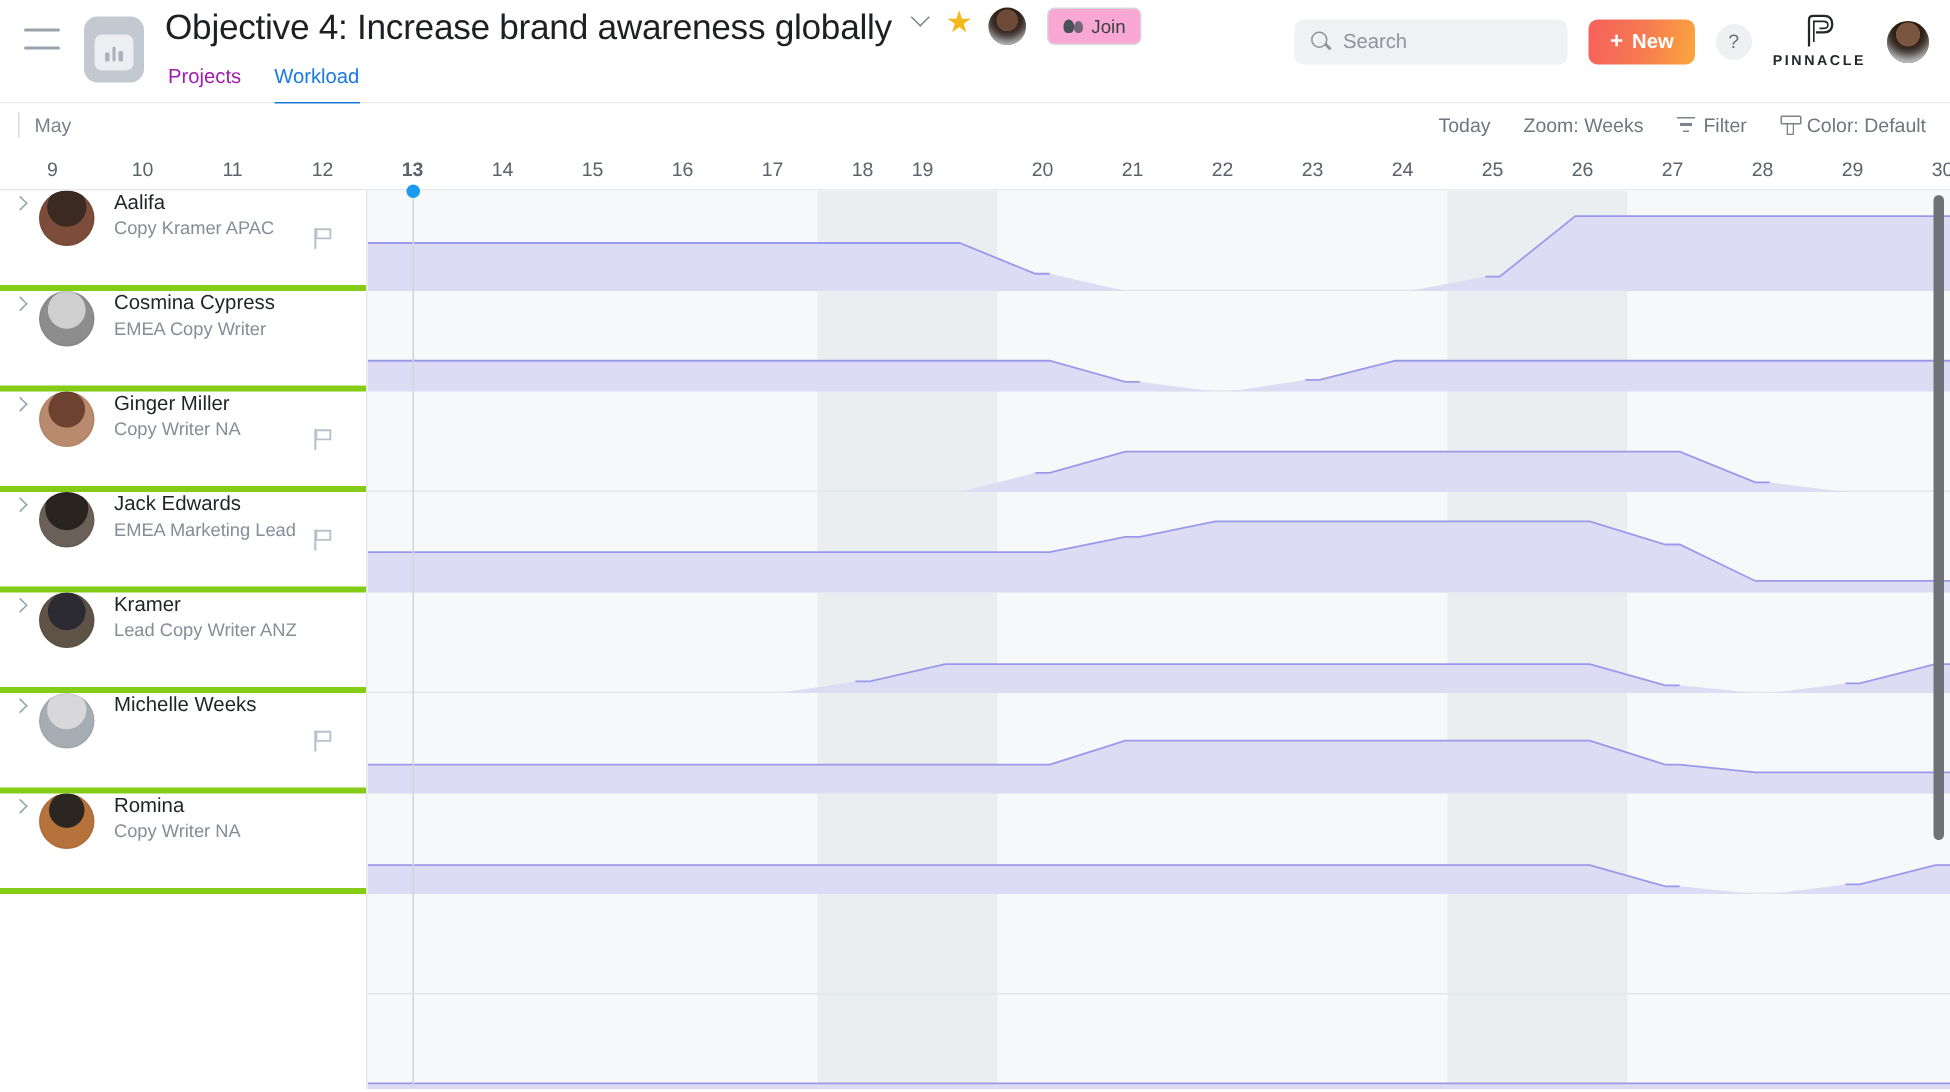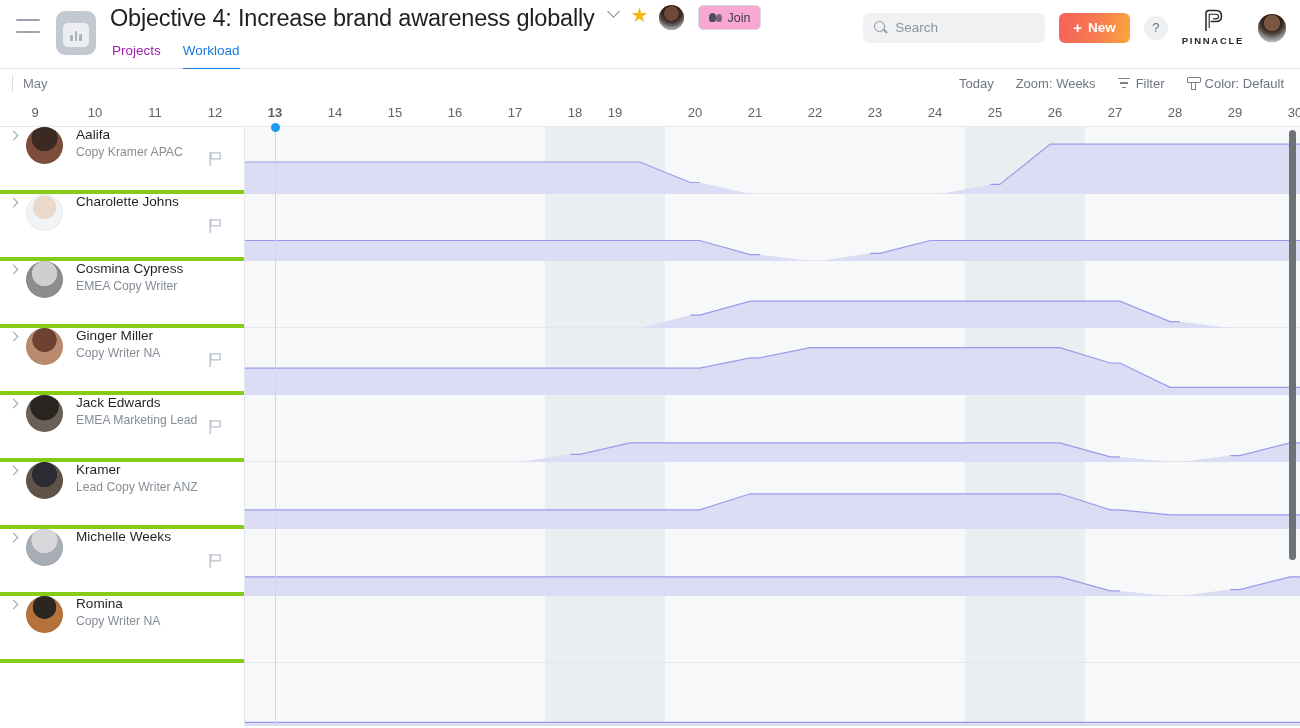--- a/index.html
+++ b/index.html
@@ -407,90 +407,77 @@
         </div>
         <div class="flag">
           <svg width="13" height="15" viewBox="0 0 13 15">
             <path d="M1.2 1 L1.2 14" stroke="#b9c2cb" stroke-width="1.4" fill="none" stroke-linecap="round"></path>
             <path d="M1.9 1.3 L11.2 1.3 L11.2 7.4 L1.9 7.4 Z" stroke="#b9c2cb" stroke-width="1.3" fill="none"></path>
           </svg>
         </div>
       </div>
       <div class="row-user">
         <div class="caret"></div>
-        <div class="av" style="background: radial-gradient(circle at 50% 36%, rgb(233, 217, 204) 0px, rgb(233, 217, 204) 38%, rgb(242, 243, 245) 40%, rgb(242, 243, 245) 100%);"></div>
-        <div class="uinfo">
-          <div class="uname">Charolette Johns</div>
+        <div class="av" style="background: radial-gradient(circle at 50% 34%, rgb(207, 207, 207) 0px, rgb(207, 207, 207) 40%, rgb(141, 141, 141) 42%, rgb(141, 141, 141) 100%);"></div>
+        <div class="uinfo">
+          <div class="uname">Cosmina Cypress</div>
+          <div class="urole">EMEA Copy Writer</div>
+        </div>
+      </div>
+      <div class="row-user">
+        <div class="caret"></div>
+        <div class="av" style="background: radial-gradient(circle at 50% 32%, rgb(109, 66, 48) 0px, rgb(109, 66, 48) 38%, rgb(185, 138, 109) 40%, rgb(185, 138, 109) 100%);"></div>
+        <div class="uinfo">
+          <div class="uname">Ginger Miller</div>
+          <div class="urole">Copy Writer NA</div>
         </div>
         <div class="flag">
           <svg width="13" height="15" viewBox="0 0 13 15">
             <path d="M1.2 1 L1.2 14" stroke="#b9c2cb" stroke-width="1.4" fill="none" stroke-linecap="round"></path>
             <path d="M1.9 1.3 L11.2 1.3 L11.2 7.4 L1.9 7.4 Z" stroke="#b9c2cb" stroke-width="1.3" fill="none"></path>
           </svg>
         </div>
       </div>
       <div class="row-user">
         <div class="caret"></div>
-        <div class="av" style="background: radial-gradient(circle at 50% 34%, rgb(207, 207, 207) 0px, rgb(207, 207, 207) 40%, rgb(141, 141, 141) 42%, rgb(141, 141, 141) 100%);"></div>
-        <div class="uinfo">
-          <div class="uname">Cosmina Cypress</div>
-          <div class="urole">EMEA Copy Writer</div>
-        </div>
-      </div>
-      <div class="row-user">
-        <div class="caret"></div>
-        <div class="av" style="background: radial-gradient(circle at 50% 32%, rgb(109, 66, 48) 0px, rgb(109, 66, 48) 38%, rgb(185, 138, 109) 40%, rgb(185, 138, 109) 100%);"></div>
-        <div class="uinfo">
-          <div class="uname">Ginger Miller</div>
-          <div class="urole">Copy Writer NA</div>
+        <div class="av" style="background: radial-gradient(circle at 50% 30%, rgb(42, 36, 32) 0px, rgb(42, 36, 32) 44%, rgb(106, 96, 88) 46%, rgb(106, 96, 88) 100%);"></div>
+        <div class="uinfo">
+          <div class="uname">Jack Edwards</div>
+          <div class="urole">EMEA Marketing Lead</div>
         </div>
         <div class="flag">
           <svg width="13" height="15" viewBox="0 0 13 15">
             <path d="M1.2 1 L1.2 14" stroke="#b9c2cb" stroke-width="1.4" fill="none" stroke-linecap="round"></path>
             <path d="M1.9 1.3 L11.2 1.3 L11.2 7.4 L1.9 7.4 Z" stroke="#b9c2cb" stroke-width="1.3" fill="none"></path>
           </svg>
         </div>
       </div>
       <div class="row-user">
         <div class="caret"></div>
-        <div class="av" style="background: radial-gradient(circle at 50% 30%, rgb(42, 36, 32) 0px, rgb(42, 36, 32) 44%, rgb(106, 96, 88) 46%, rgb(106, 96, 88) 100%);"></div>
-        <div class="uinfo">
-          <div class="uname">Jack Edwards</div>
-          <div class="urole">EMEA Marketing Lead</div>
+        <div class="av" style="background: radial-gradient(circle at 50% 34%, rgb(44, 42, 51) 0px, rgb(44, 42, 51) 40%, rgb(94, 83, 70) 42%, rgb(94, 83, 70) 100%);"></div>
+        <div class="uinfo">
+          <div class="uname">Kramer</div>
+          <div class="urole">Lead Copy Writer ANZ</div>
+        </div>
+      </div>
+      <div class="row-user">
+        <div class="caret"></div>
+        <div class="av" style="background: radial-gradient(circle at 50% 30%, rgb(216, 216, 218) 0px, rgb(216, 216, 218) 40%, rgb(167, 173, 180) 42%, rgb(167, 173, 180) 100%);"></div>
+        <div class="uinfo">
+          <div class="uname">Michelle Weeks</div>
         </div>
         <div class="flag">
           <svg width="13" height="15" viewBox="0 0 13 15">
             <path d="M1.2 1 L1.2 14" stroke="#b9c2cb" stroke-width="1.4" fill="none" stroke-linecap="round"></path>
             <path d="M1.9 1.3 L11.2 1.3 L11.2 7.4 L1.9 7.4 Z" stroke="#b9c2cb" stroke-width="1.3" fill="none"></path>
           </svg>
         </div>
       </div>
       <div class="row-user">
         <div class="caret"></div>
-        <div class="av" style="background: radial-gradient(circle at 50% 34%, rgb(44, 42, 51) 0px, rgb(44, 42, 51) 40%, rgb(94, 83, 70) 42%, rgb(94, 83, 70) 100%);"></div>
-        <div class="uinfo">
-          <div class="uname">Kramer</div>
-          <div class="urole">Lead Copy Writer ANZ</div>
-        </div>
-      </div>
-      <div class="row-user">
-        <div class="caret"></div>
-        <div class="av" style="background: radial-gradient(circle at 50% 30%, rgb(216, 216, 218) 0px, rgb(216, 216, 218) 40%, rgb(167, 173, 180) 42%, rgb(167, 173, 180) 100%);"></div>
-        <div class="uinfo">
-          <div class="uname">Michelle Weeks</div>
-        </div>
-        <div class="flag">
-          <svg width="13" height="15" viewBox="0 0 13 15">
-            <path d="M1.2 1 L1.2 14" stroke="#b9c2cb" stroke-width="1.4" fill="none" stroke-linecap="round"></path>
-            <path d="M1.9 1.3 L11.2 1.3 L11.2 7.4 L1.9 7.4 Z" stroke="#b9c2cb" stroke-width="1.3" fill="none"></path>
-          </svg>
-        </div>
-      </div>
-      <div class="row-user">
-        <div class="caret"></div>
         <div class="av" style="background: radial-gradient(circle at 50% 30%, rgb(44, 38, 32) 0px, rgb(44, 38, 32) 36%, rgb(181, 114, 58) 38%, rgb(181, 114, 58) 100%);"></div>
         <div class="uinfo">
           <div class="uname">Romina</div>
           <div class="urole">Copy Writer NA</div>
         </div>
       </div>
     </div>
   <div class="vscroll"></div>
 </div>
 

